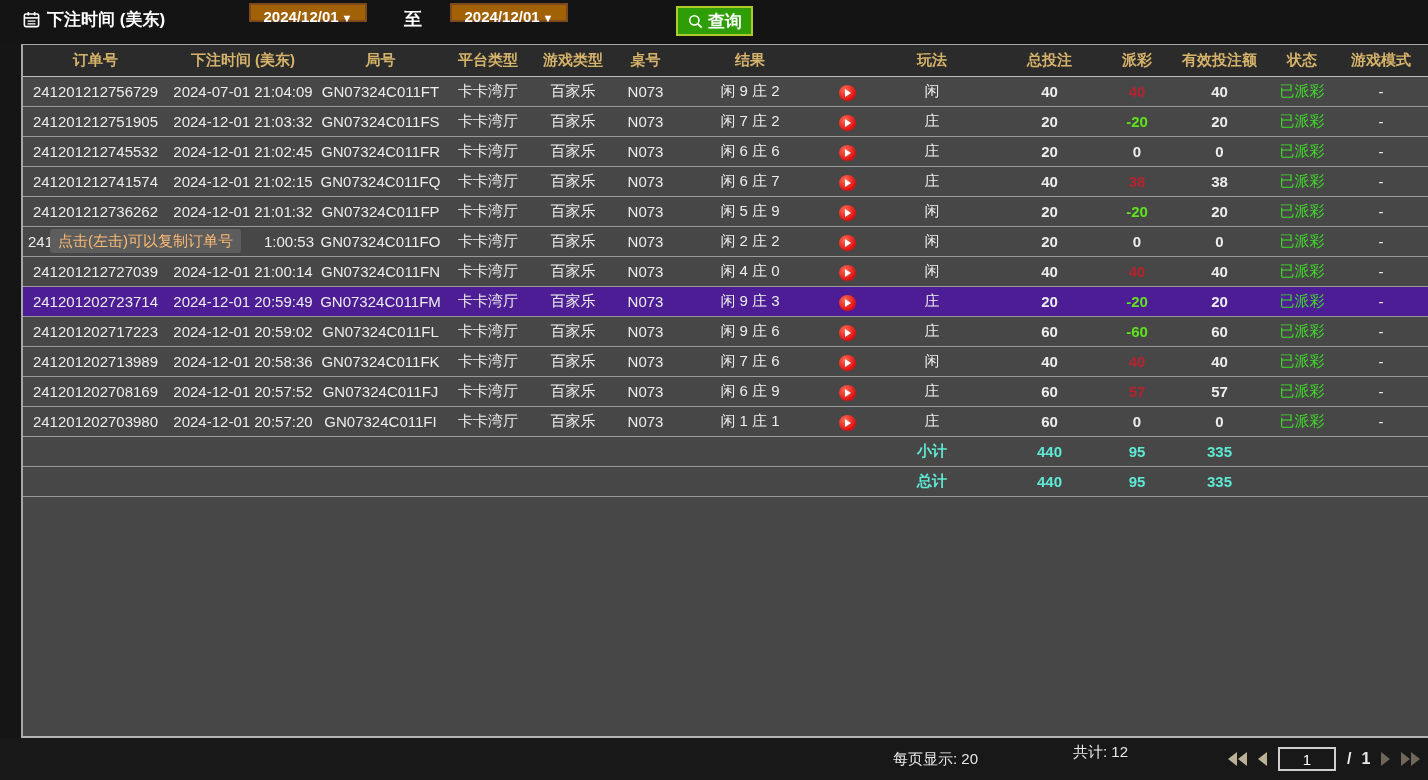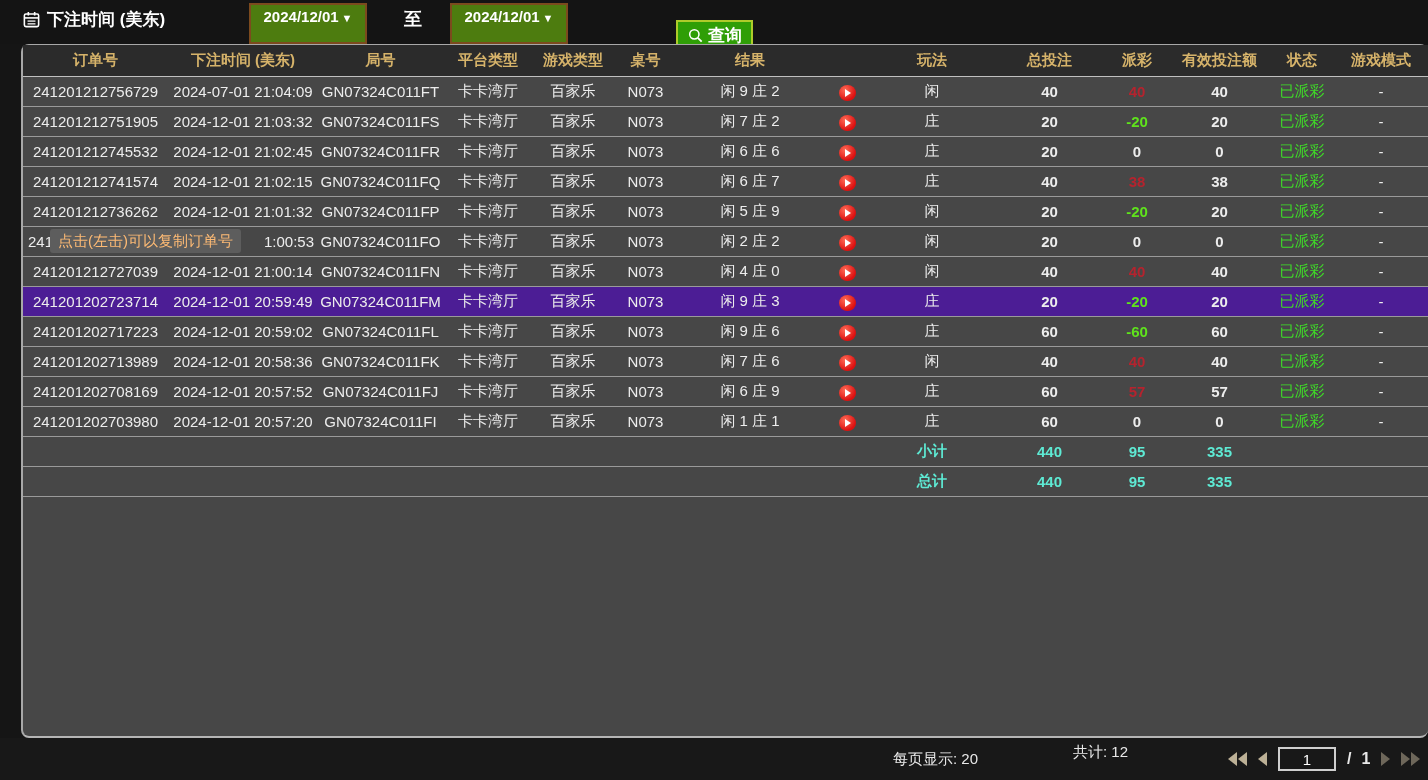--- a/index.html
+++ b/index.html
@@ -5,33 +5,33 @@
   html,body{margin:0;padding:0;}
   body{
     width:1428px;height:780px;position:relative;overflow:hidden;
     background:#151515;
     font-family:"Liberation Sans","DejaVu Sans",sans-serif;
   }
   
   .toolbar{position:absolute;left:0;top:0;width:1428px;height:44px;background:#141414;}
   .tb-title{position:absolute;left:22px;top:8px;display:flex;align-items:center;gap:6px;
     color:#ffffff;font-size:17px;font-weight:bold;}
-  .date-select{position:absolute;top:3px;width:118px;height:41px;box-sizing:border-box;
-    background:#4d7c0f;border:2px solid #7c4a1e;color:#fff;font-weight:bold;font-size:15px;
+  .date-select{position:absolute;top:3px;width:118px;height:19px;box-sizing:border-box;
+    background:#a16207;border:2px solid #7c4a1e;color:#fff;font-weight:bold;font-size:15px;
     text-align:center;line-height:23px;cursor:pointer;}
   .date-select .caret{font-size:11px;margin-left:3px;}
   #date-from{left:249px;}
   #date-to{left:450px;}
   .to-label{position:absolute;left:404px;top:7px;color:#fff;font-weight:bold;font-size:18px;}
-  .query-btn{position:absolute;left:676px;top:20px;height:30px;box-sizing:border-box;
+  .query-btn{position:absolute;left:676px;top:6px;height:30px;box-sizing:border-box;
     padding:0 9px;background:#2f9e06;border:2px solid #aecb2a;color:#fff;font-weight:bold;
     font-size:17px;display:flex;align-items:center;gap:4px;cursor:pointer;}
   
   .table-wrap{position:absolute;left:21px;top:44px;width:1407px;height:694px;box-sizing:border-box;
-    background:#474747;border-left:2px solid #a8a8a8;border-top:1px solid #a8a8a8;border-bottom:2px solid #b5b5b5;border-radius:8px;}
+    background:#474747;border-left:2px solid #a8a8a8;border-top:1px solid #a8a8a8;border-bottom:2px solid #b5b5b5;}
   table{border-collapse:collapse;table-layout:fixed;width:1405px;}
   thead th{height:31px;background:#2b2b2b;color:#d6b36a;font-size:15px;font-weight:bold;
     border-bottom:1px solid #c0c0c0;padding:0;white-space:nowrap;overflow:hidden;}
   tbody td{height:29px;color:#ededed;font-size:15px;text-align:center;
     border-bottom:1px solid #9a9a9a;padding:0;white-space:nowrap;overflow:hidden;}
   tbody tr{cursor:pointer;}
   tr.highlight td{background:#4c1d95;}
   .pay-win{color:#b5232e;font-weight:bold;}
   .pay-loss{color:#5fe31c;font-weight:bold;}
   .pay-zero{color:#ededed;font-weight:bold;}

